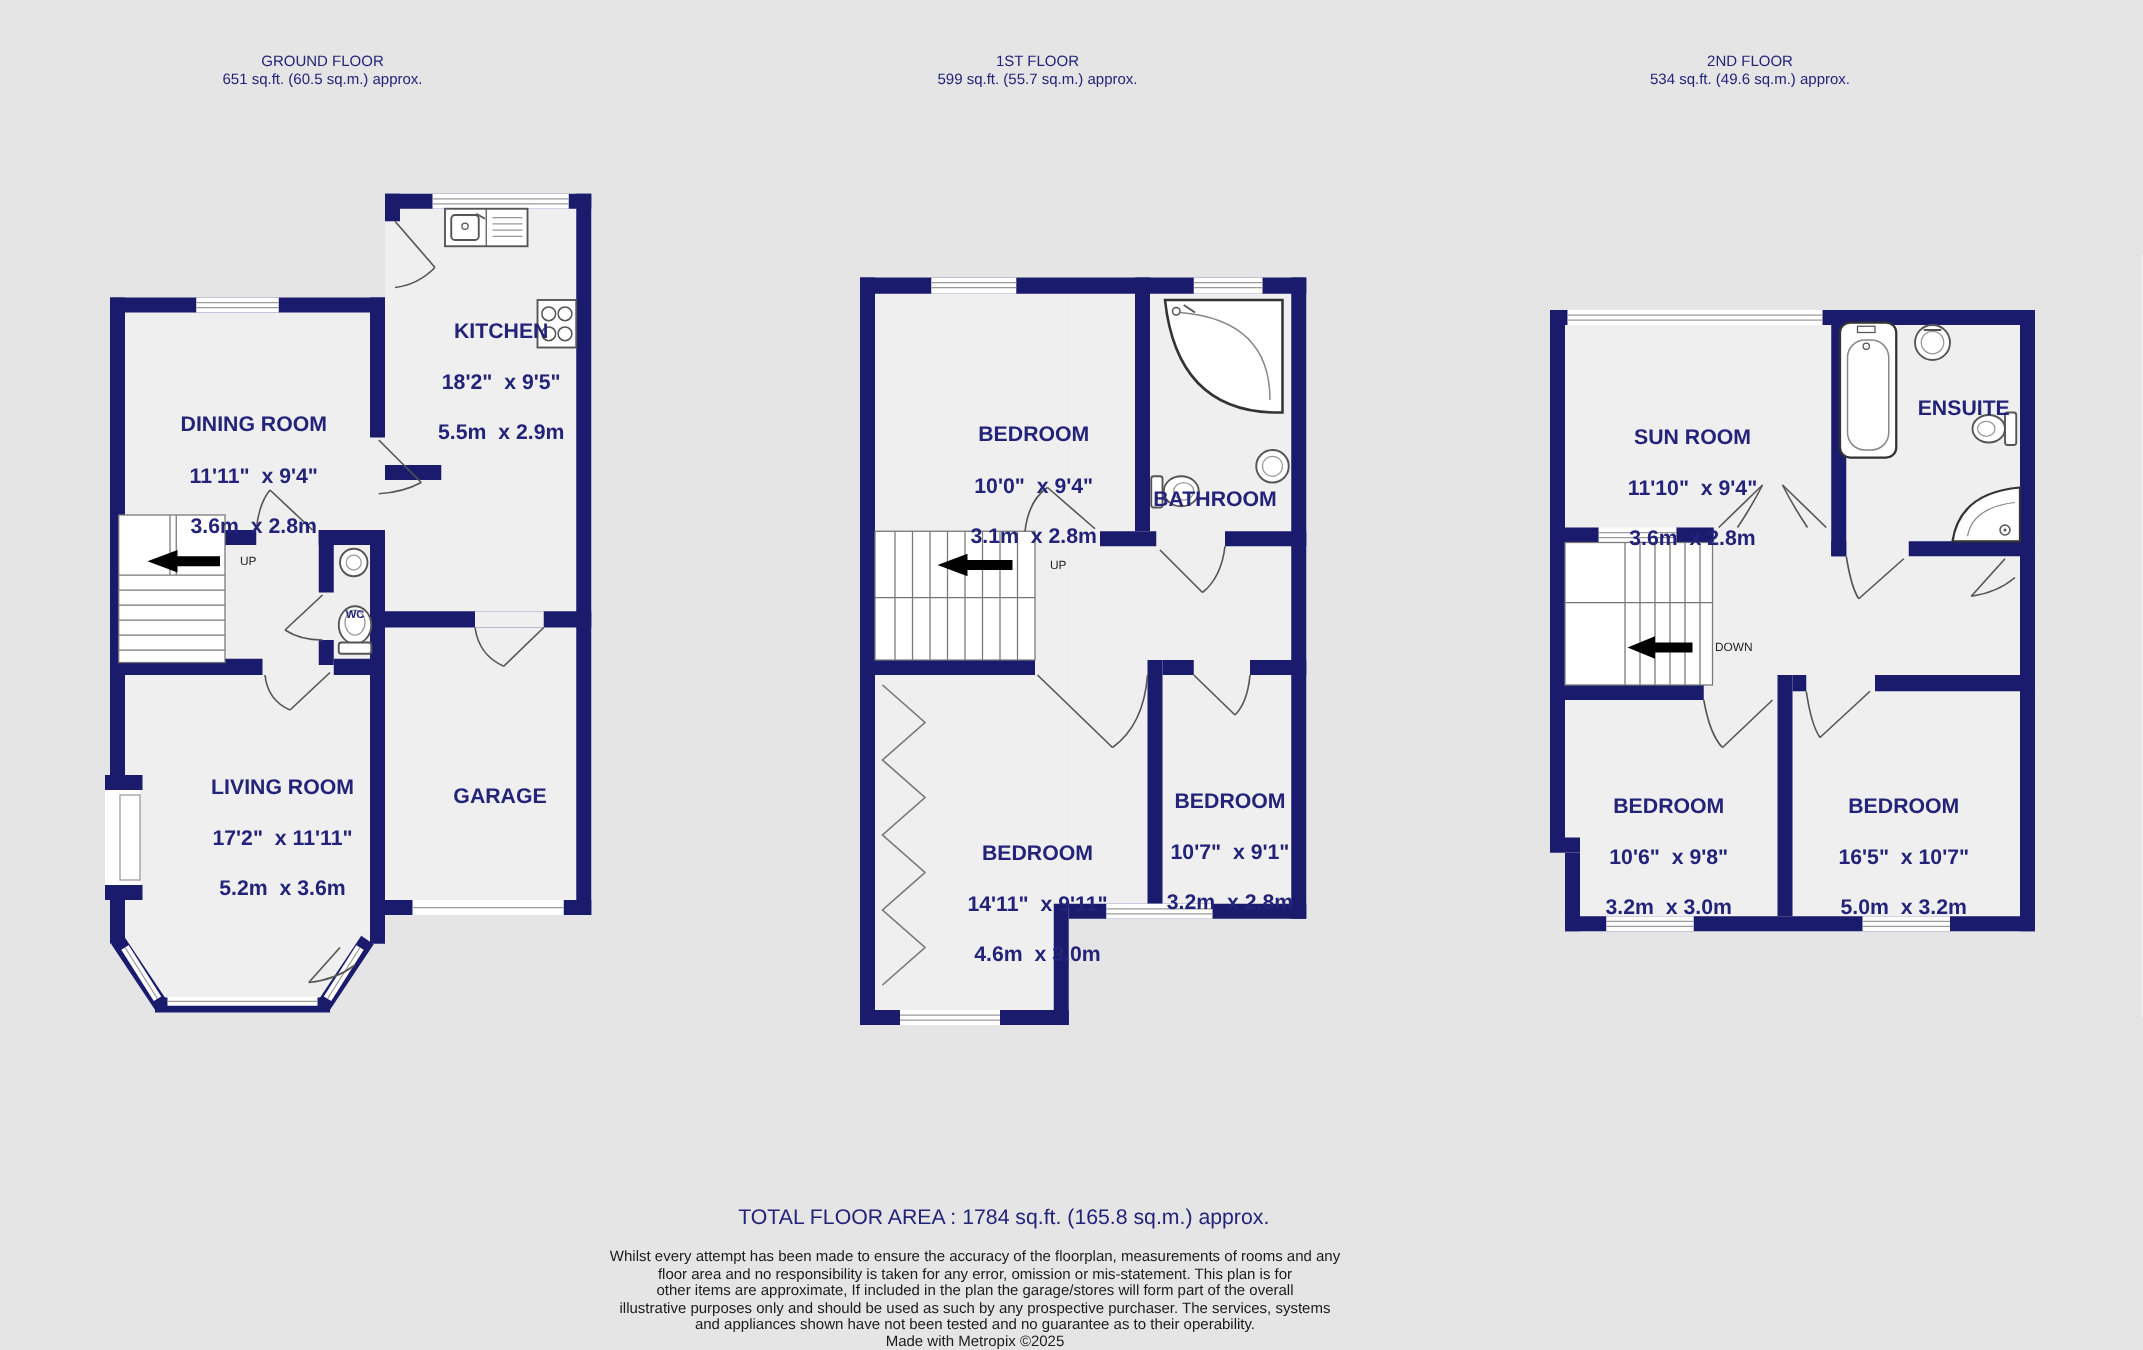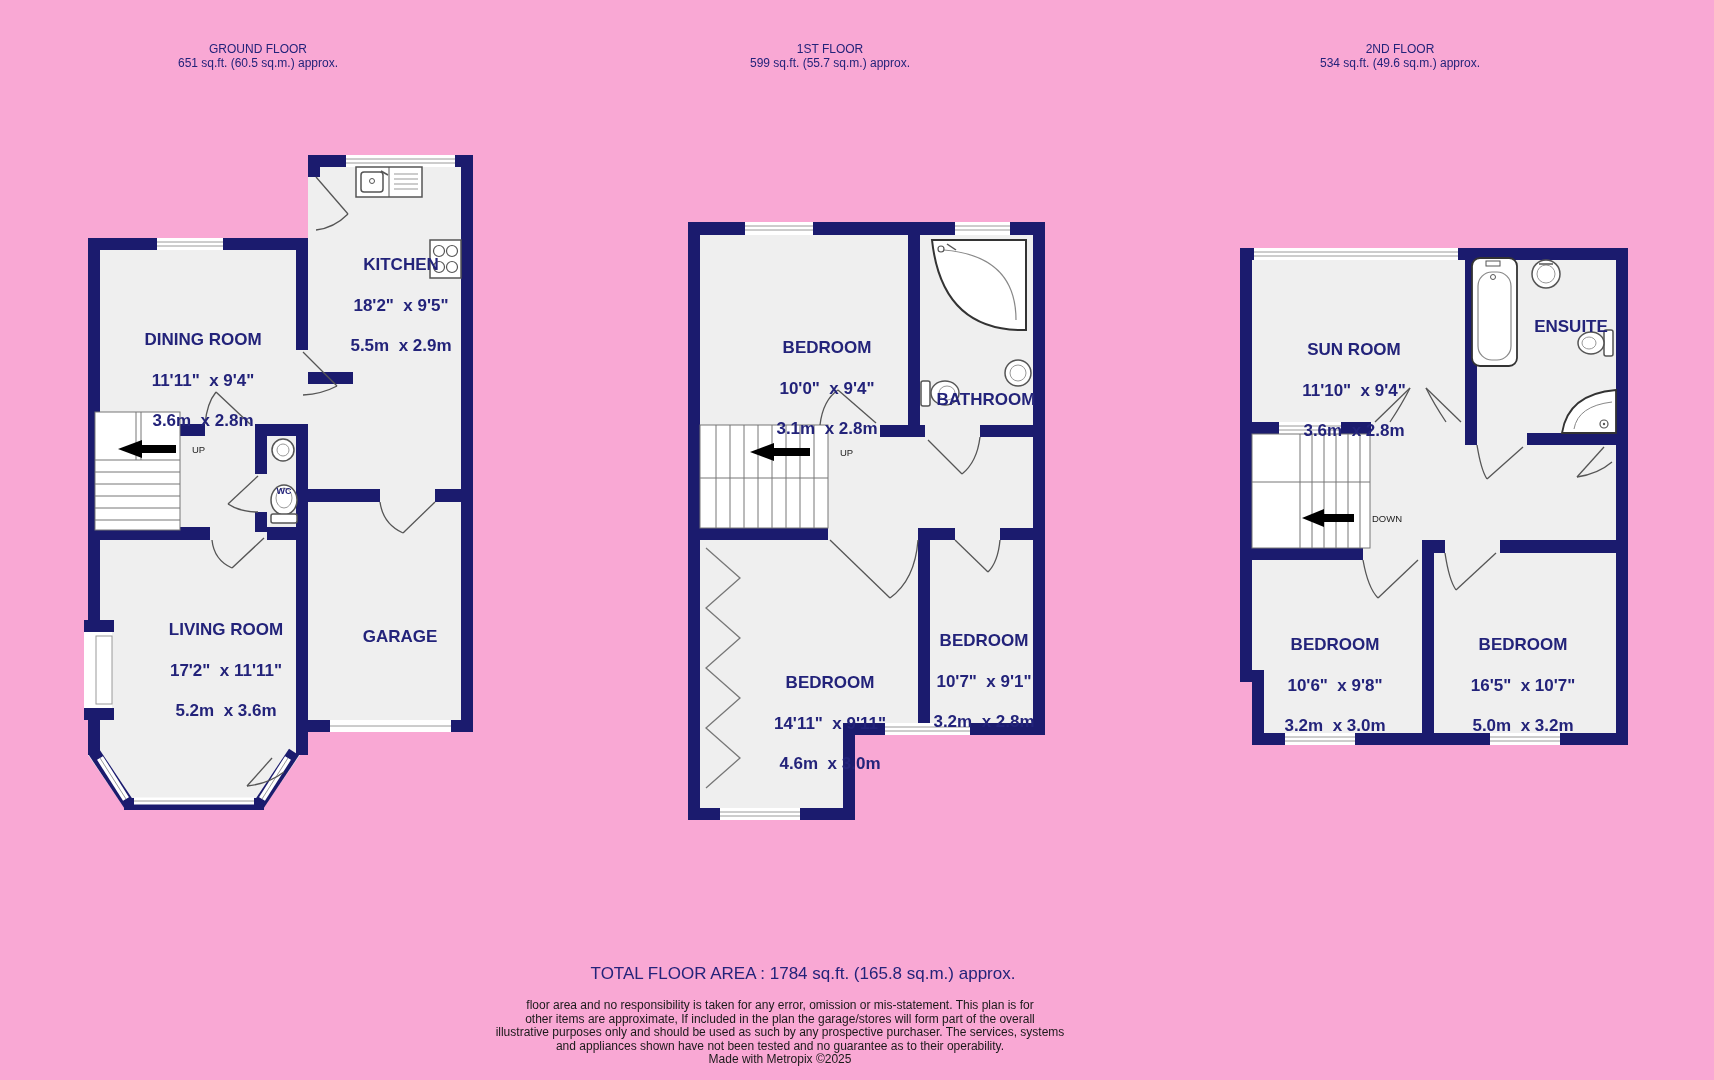--- a/index.html
+++ b/index.html
@@ -1,16 +1,16 @@
 <!DOCTYPE html>
 <html><head>
 <meta charset="utf-8">
 <style>
   html,body{margin:0;padding:0;background:#fff;}
-  #canvas{position:relative;width:1714px;height:1080px;background:#f9a8d4;overflow:hidden;
+  #canvas{position:relative;width:1714px;height:1080px;background:#e5e5e5;overflow:hidden;
           font-family:"Liberation Sans", sans-serif;}
   .floor-header{position:absolute;top:42px;width:320px;text-align:center;color:#23237a;
                 font-size:12px;line-height:14px;}
   .rlabel{position:absolute;transform:translateX(-50%);text-align:center;color:#23237a;
           font-weight:bold;font-size:17px;line-height:13.5px;white-space:pre;}
   .rlabel-small{position:absolute;transform:translateX(-50%);text-align:center;color:#23237a;
           font-weight:bold;font-size:9px;white-space:pre;}
   .stair-label{position:absolute;color:#222;font-size:9.5px;white-space:pre;}
   svg{position:absolute;}
   .wall{fill:#1b1b6e;}
@@ -340,21 +340,21 @@
   <div class="rlabel-small" style="left:284px;top:466px;">
     <div>WC</div>
   </div>
   <div class="stair-label" style="left:192px;top:444px;">UP</div>
 
   <div class="rlabel" style="left:827px;top:314px;">
     <div>BEDROOM</div>
     <div>10'0"  x 9'4"</div>
     <div>3.1m  x 2.8m</div>
   </div>
-  <div class="rlabel" style="left:972px;top:366px;margin-left:14px;">
+  <div class="rlabel" style="left:972px;top:366px;">
     <div>BATHROOM</div>
   </div>
   <div class="rlabel" style="left:830px;top:649px;">
     <div>BEDROOM</div>
     <div>14'11"  x 9'11"</div>
     <div>4.6m  x 3.0m</div>
   </div>
   <div class="rlabel" style="left:984px;top:607px;">
     <div>BEDROOM</div>
     <div>10'7"  x 9'1"</div>
@@ -377,20 +377,21 @@
   </div>
   <div class="rlabel" style="left:1523px;top:611px;">
     <div>BEDROOM</div>
     <div>16'5"  x 10'7"</div>
     <div>5.0m  x 3.2m</div>
   </div>
   <div class="stair-label" style="left:1372px;top:513px;">DOWN</div>
 
   <div id="footer-total">TOTAL FLOOR AREA : 1784 sq.ft. (165.8 sq.m.) approx.</div>
   <div id="footer-disclaimer">
+    <div>Whilst every attempt has been made to ensure the accuracy of the floorplan, measurements of rooms and any</div>
     <div>floor area and no responsibility is taken for any error, omission or mis-statement. This plan is for</div>
     <div>other items are approximate, If included in the plan the garage/stores will form part of the overall</div>
     <div>illustrative purposes only and should be used as such by any prospective purchaser. The services, systems</div>
     <div>and appliances shown have not been tested and no guarantee as to their operability.</div>
     <div>Made with Metropix ©2025</div>
   </div>
 
 </div>
 
 </body></html>

